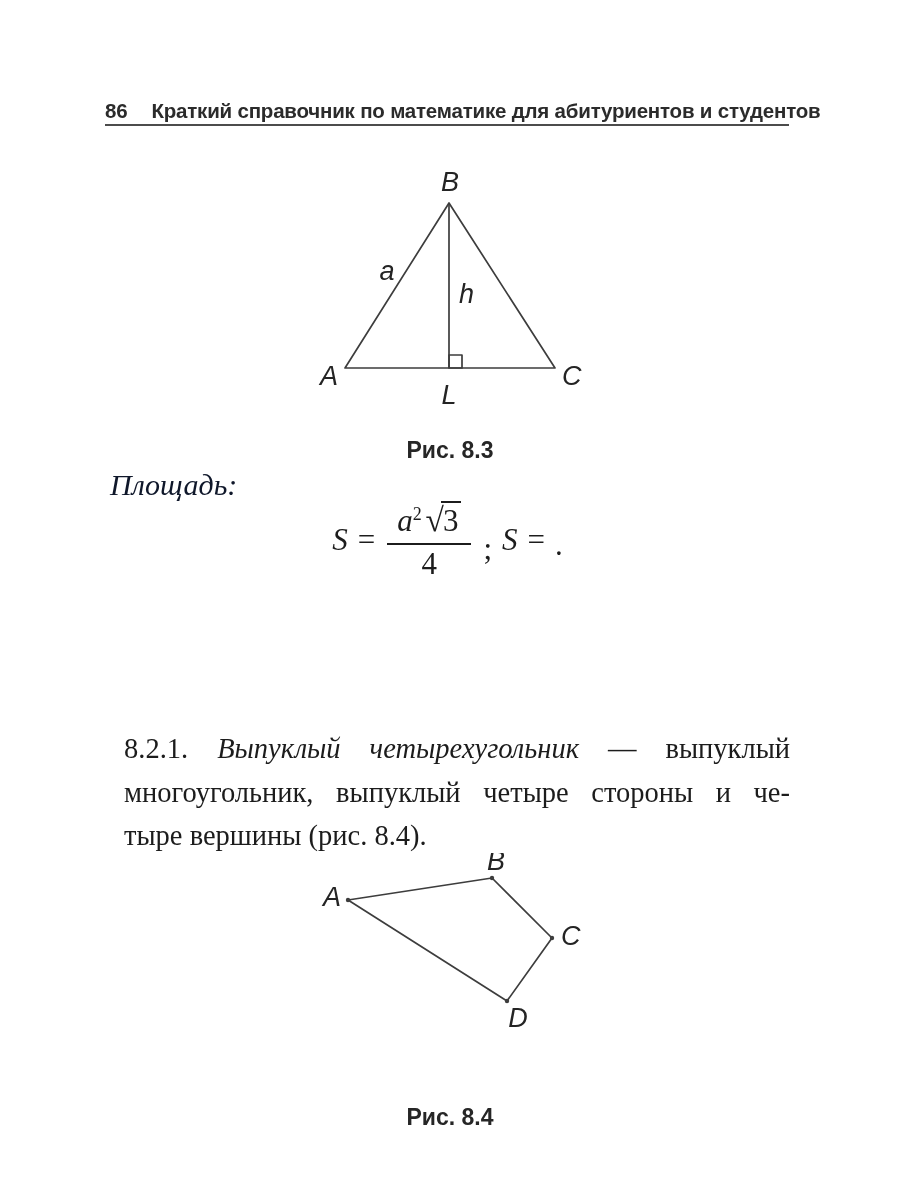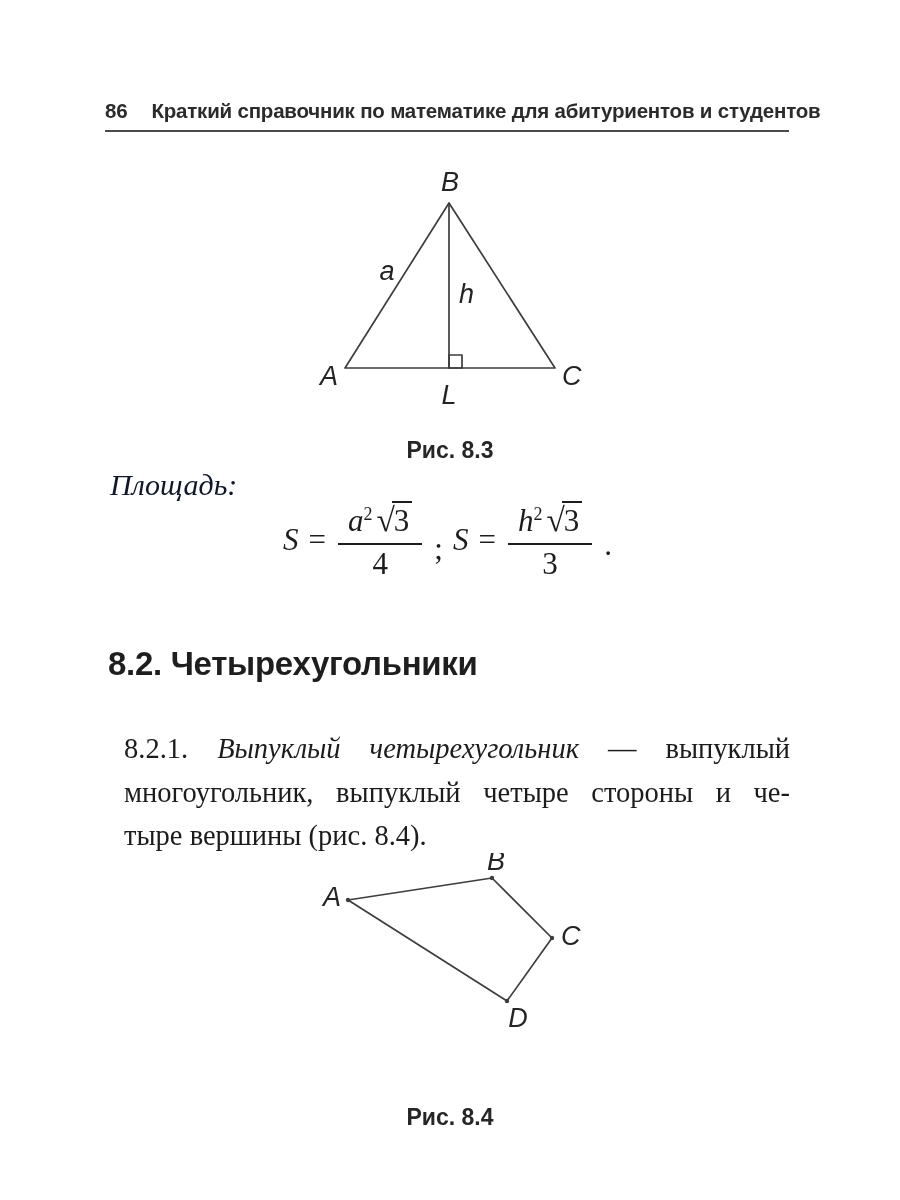--- a/index.html
+++ b/index.html
@@ -12,21 +12,21 @@
     color:#1f1f1f;
   }
   
   .runhead{
     position:absolute;left:105px;top:99px;width:684px;
     display:flex;align-items:baseline;gap:24px;
     font-family:"Liberation Sans",sans-serif;
     font-weight:700;font-size:20.5px;letter-spacing:-0.2px;
     color:#2b2b2b;
     border-bottom:2px solid #4c4c4c;
-    padding-bottom:7px;
+    padding-bottom:1px;
   }
   .runhead .pgnum{flex:0 0 auto;}
   .runhead .rtitle{flex:1 1 auto;white-space:nowrap;}
   
   svg text{
     font-family:"Liberation Sans",sans-serif;
     font-style:italic;font-size:27px;fill:#242424;
   }
   .fig-svg{position:absolute;}
   #fig83{left:280px;top:163px;}
@@ -111,28 +111,23 @@
   <div class="formula">
     <span class="mi">S</span>
     <span class="mo">=</span>
     <span class="frac">
       <span class="num"><span class="mi">a</span><sup>2</sup><span class="sqrt-sym">√</span><span class="radicand">3</span></span>
       <span class="den">4</span>
     </span>
     <span class="mo semi">;</span>
     <span class="mi">S</span>
     <span class="mo">=</span>
-    <span class="frac">
-      <span class="num"><span class="mi">h</span><sup>2</sup><span class="sqrt-sym">√</span><span class="radicand">3</span></span>
-      <span class="den">3</span>
-    </span>
     <span class="mo period">.</span>
   </div>
 
-  <div class="sec-heading">8.2. Четырехугольники</div>
 
   <div class="para">
     <div class="p-line"><span>8.2.1.</span> <i>Выпуклый четырехугольник</i> <span>— выпуклый</span></div>
     <div class="p-line">многоугольник, выпуклый четыре стороны и че-</div>
     <div class="p-line last">тыре вершины (рис. 8.4).</div>
   </div>
 
   <svg id="fig84" class="fig-svg" width="300" height="180" viewBox="0 0 300 180">
     <polygon points="48,47 192,25 252,85 207,148" stroke="#3d3d3d" stroke-width="1.7" fill="none" stroke-linejoin="round"></polygon>
     <g fill="#3d3d3d">

